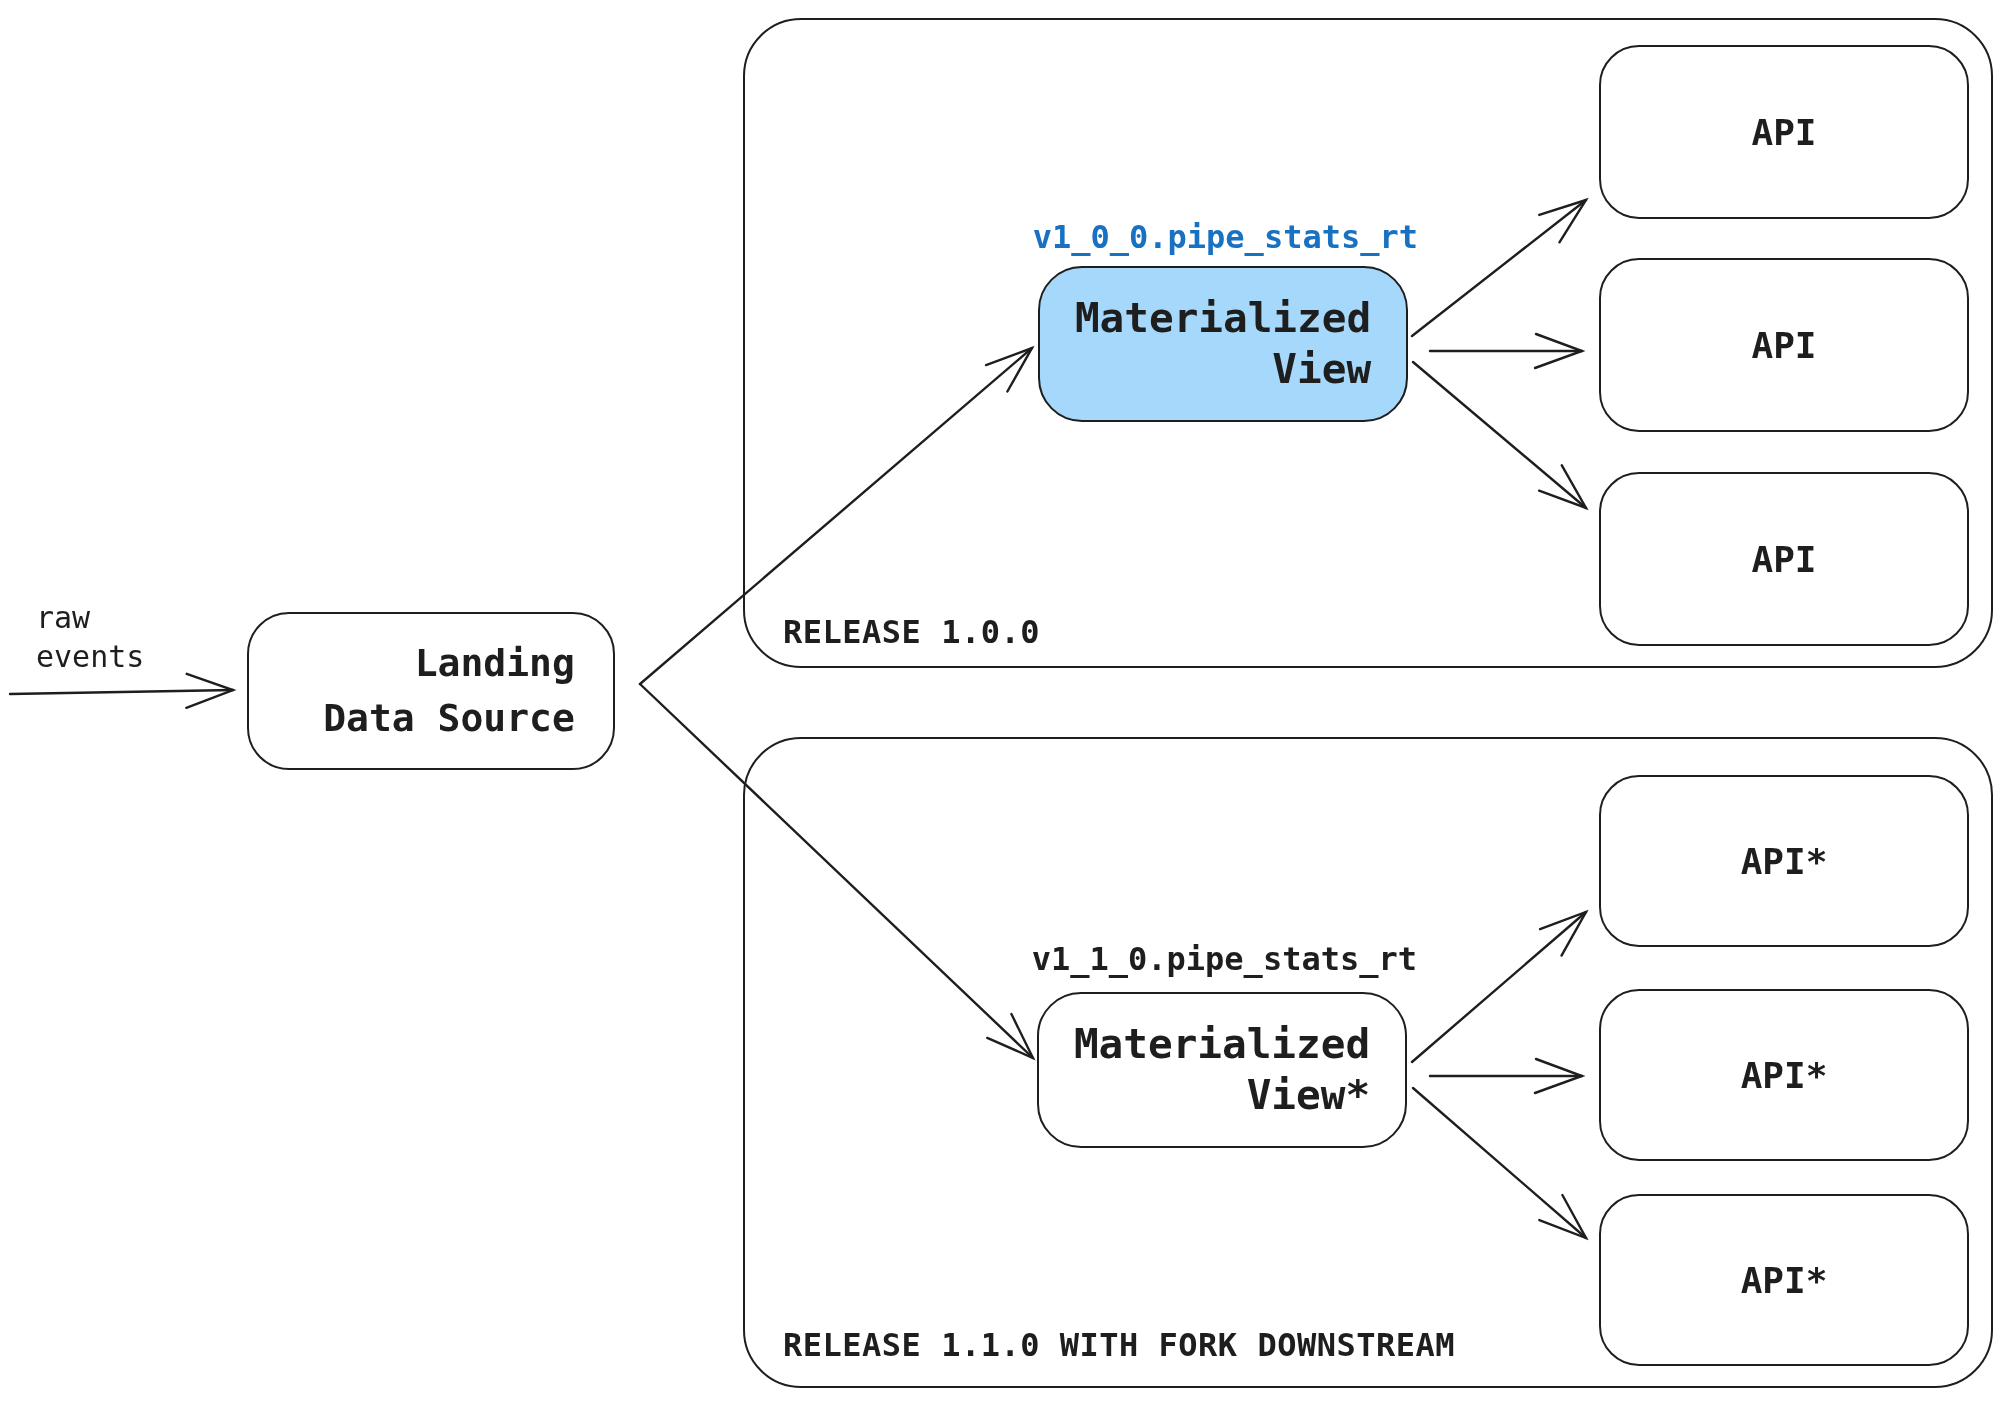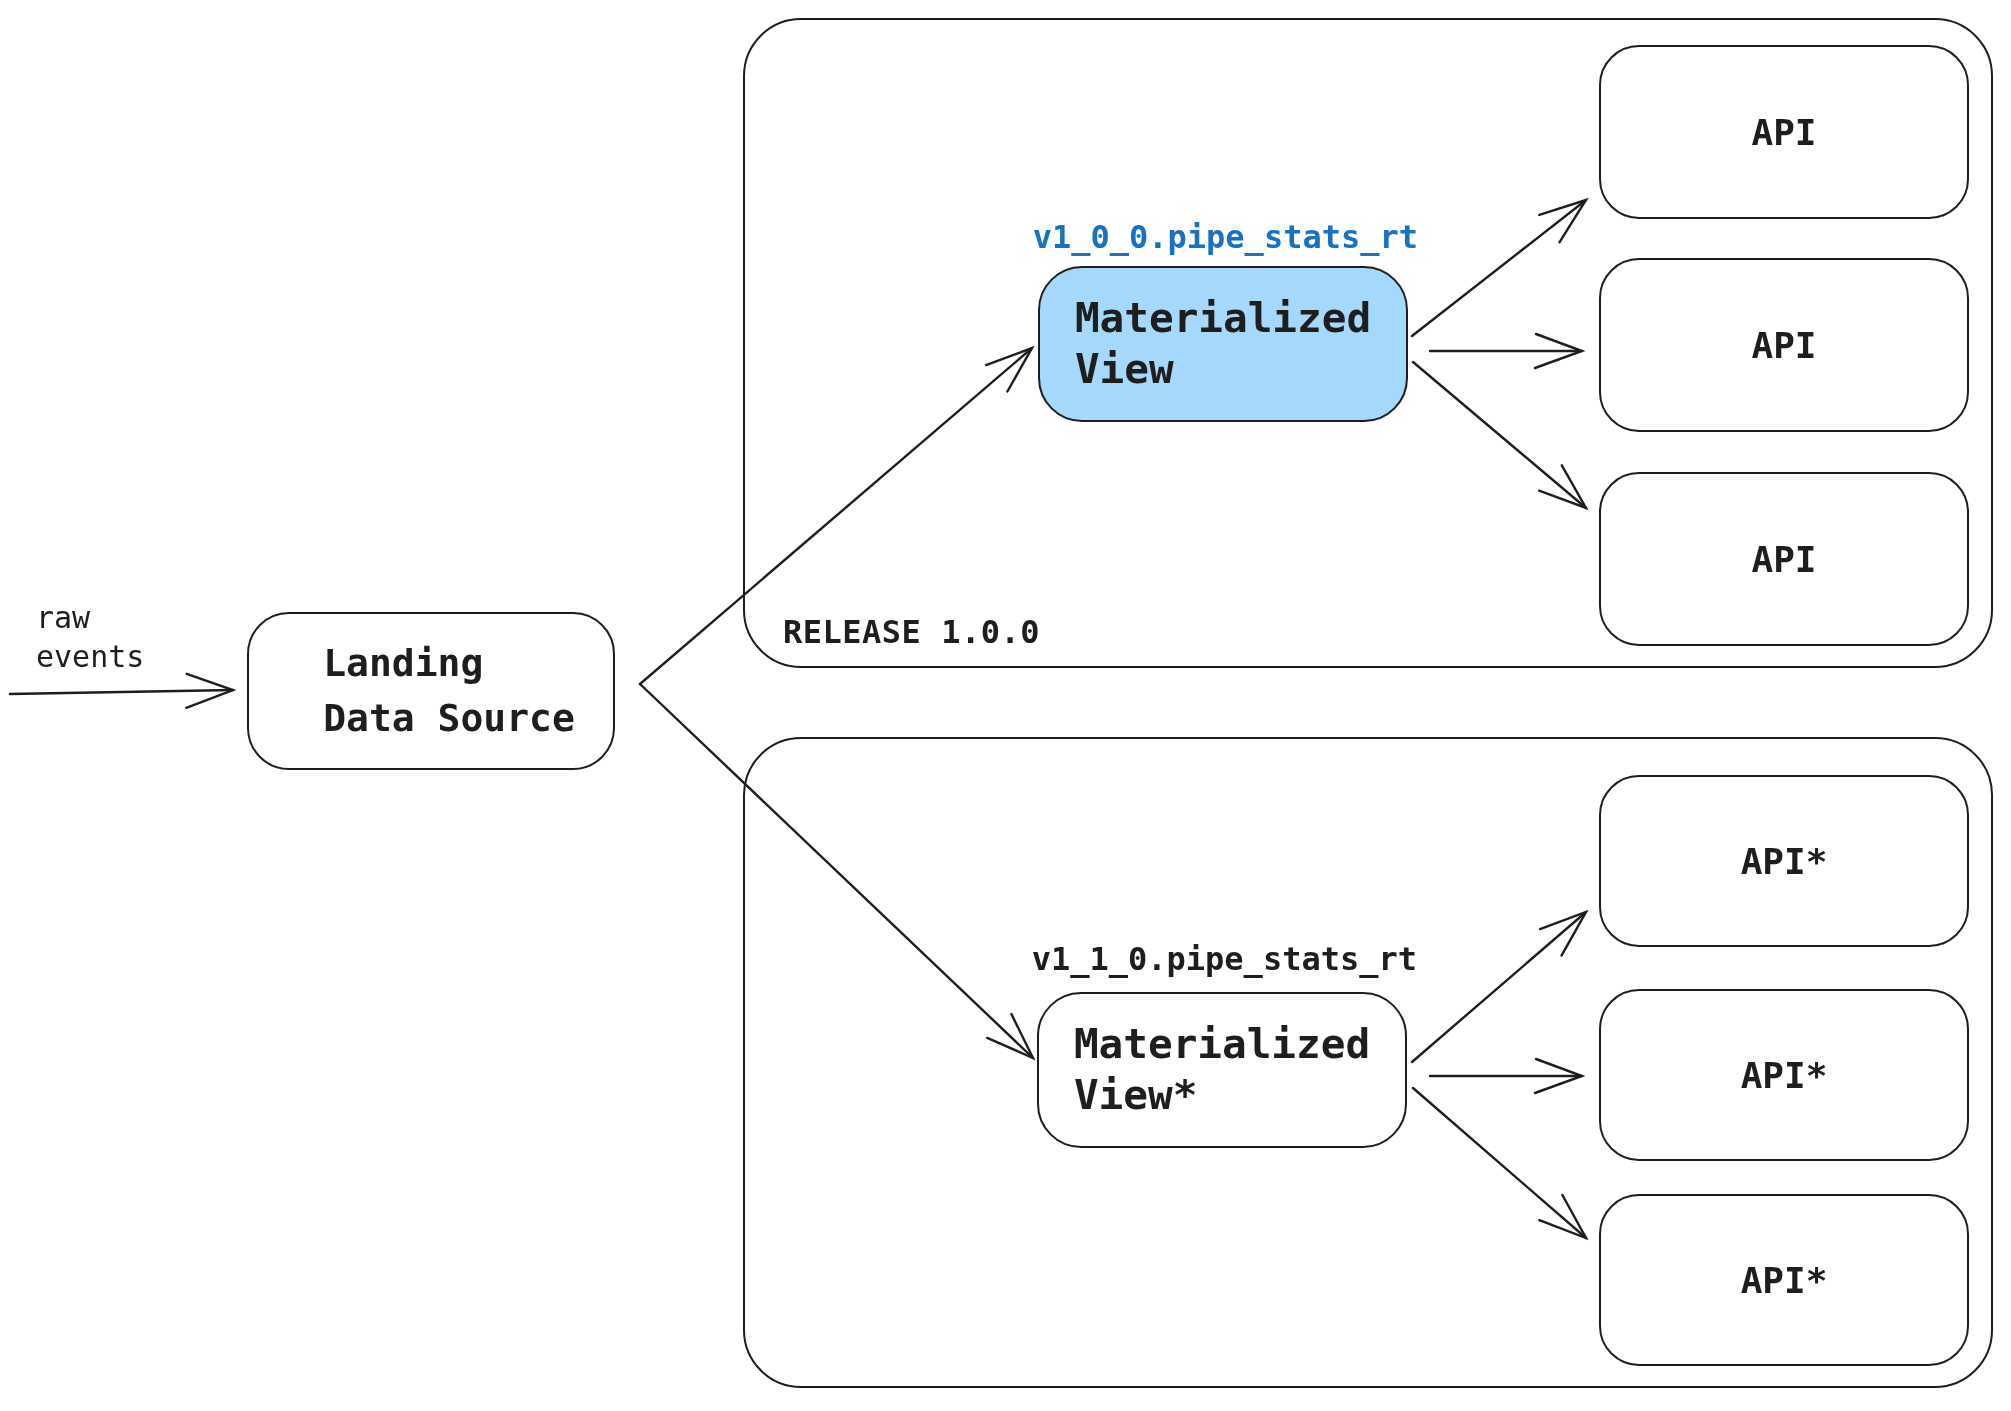--- a/index.html
+++ b/index.html
@@ -28,21 +28,21 @@
     fill: none;
     stroke-linecap: round;
   }
   .box {
     position: absolute;
     border: 2.6px solid #1e1e1e;
     background: #ffffff;
     display: flex;
     align-items: center;
     justify-content: center;
-    text-align: left;
+    text-align: right;
     box-sizing: border-box;
   }
   .container-box {
     position: absolute;
     border: 2.6px solid #1e1e1e;
     border-radius: 58px;
     background: transparent;
     box-sizing: border-box;
   }
   .container-title {
@@ -157,20 +157,21 @@
   </div>
 
   <div class="version-label" style="left:1028px; top:218px; color:#1971c2;">v1_0_0.pipe_stats_rt</div>
 
   <div class="box mv-box" style="left:1038px; top:266px; background:#a5d8fa;">
     <div class="node-label">Materialized
 View</div>
   </div>
 
   <div class="container-box" style="left:743px; top:737px; width:1250px; height:651px;">
+    <div class="container-title" style="bottom:22px;">RELEASE 1.1.0 WITH FORK DOWNSTREAM</div>
 
     <div class="box api-box" style="top:36px; height:172px;">
       <div class="api-label">API*</div>
     </div>
     <div class="box api-box" style="top:250px; height:172px;">
       <div class="api-label">API*</div>
     </div>
     <div class="box api-box" style="top:455px; height:172px;">
       <div class="api-label">API*</div>
     </div>

